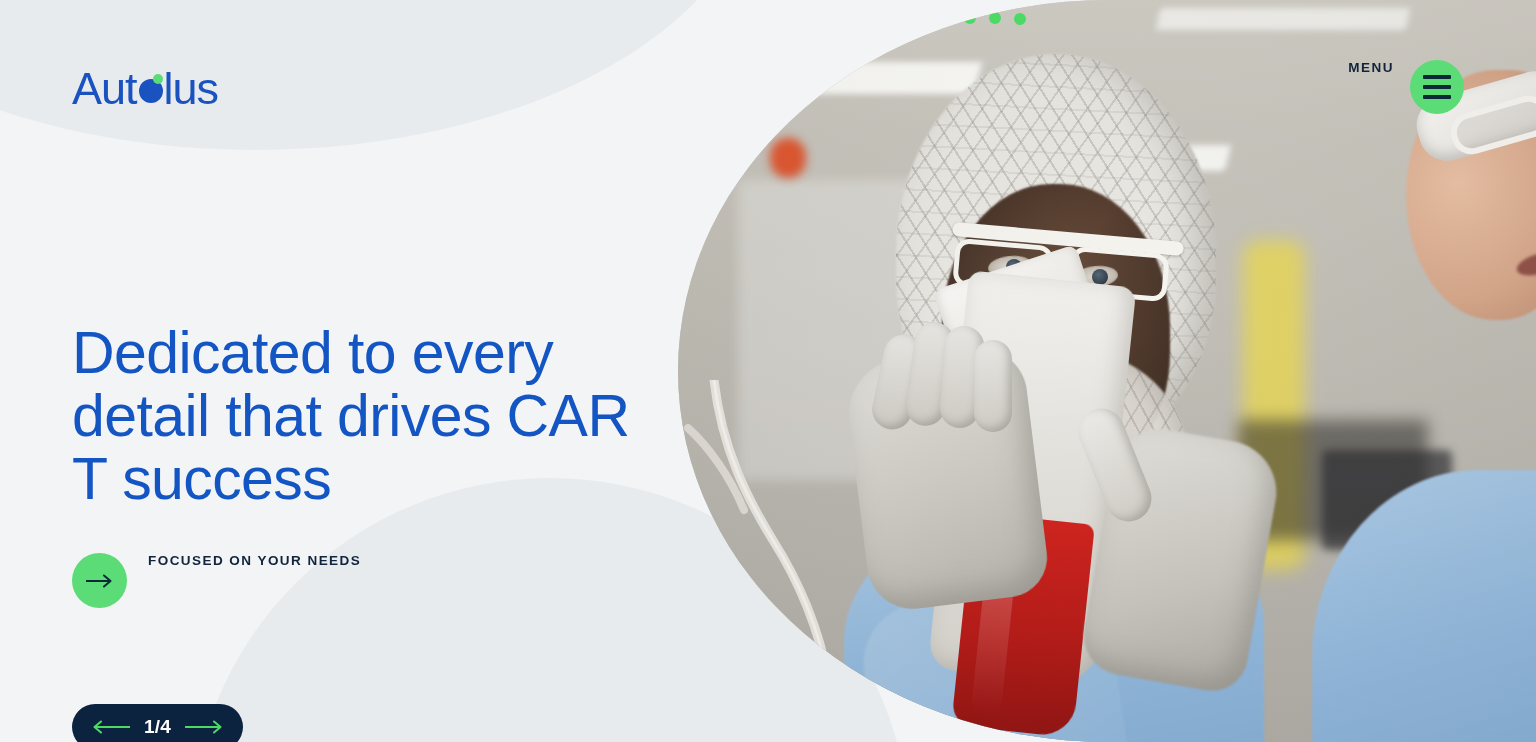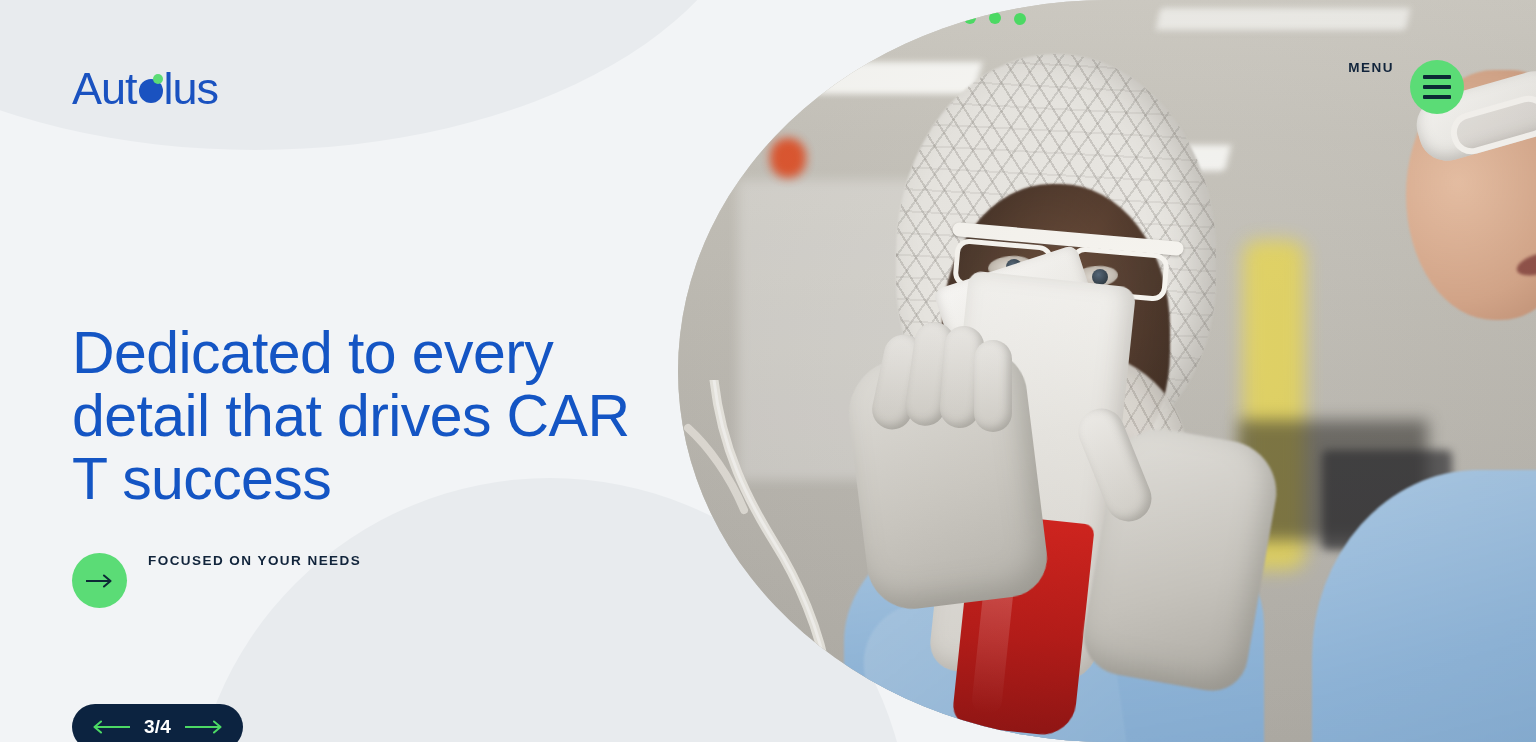--- a/index.html
+++ b/index.html
@@ -386,21 +386,21 @@
       </span>
       <span id="cta-label">FOCUSED ON YOUR NEEDS</span>
     </a>
 
     <div id="slider-pill">
       <span class="pill-arrow">
         <svg width="38" height="14" viewBox="0 0 38 14" fill="none" aria-hidden="true">
           <path d="M38 7H3M9 1.5L2.5 7 9 12.5" stroke="#4CD964" stroke-width="2" stroke-linecap="round" stroke-linejoin="round"></path>
         </svg>
       </span>
-      <span class="pill-count">3/4</span>
+      <span class="pill-count">1/4</span>
       <span class="pill-arrow">
         <svg width="38" height="14" viewBox="0 0 38 14" fill="none" aria-hidden="true">
           <path d="M0 7h35M29 1.5L35.5 7 29 12.5" stroke="#4CD964" stroke-width="2" stroke-linecap="round" stroke-linejoin="round"></path>
         </svg>
       </span>
     </div>
   </div>
 
   <div id="hero-panel">
     <div id="hero-photo">

